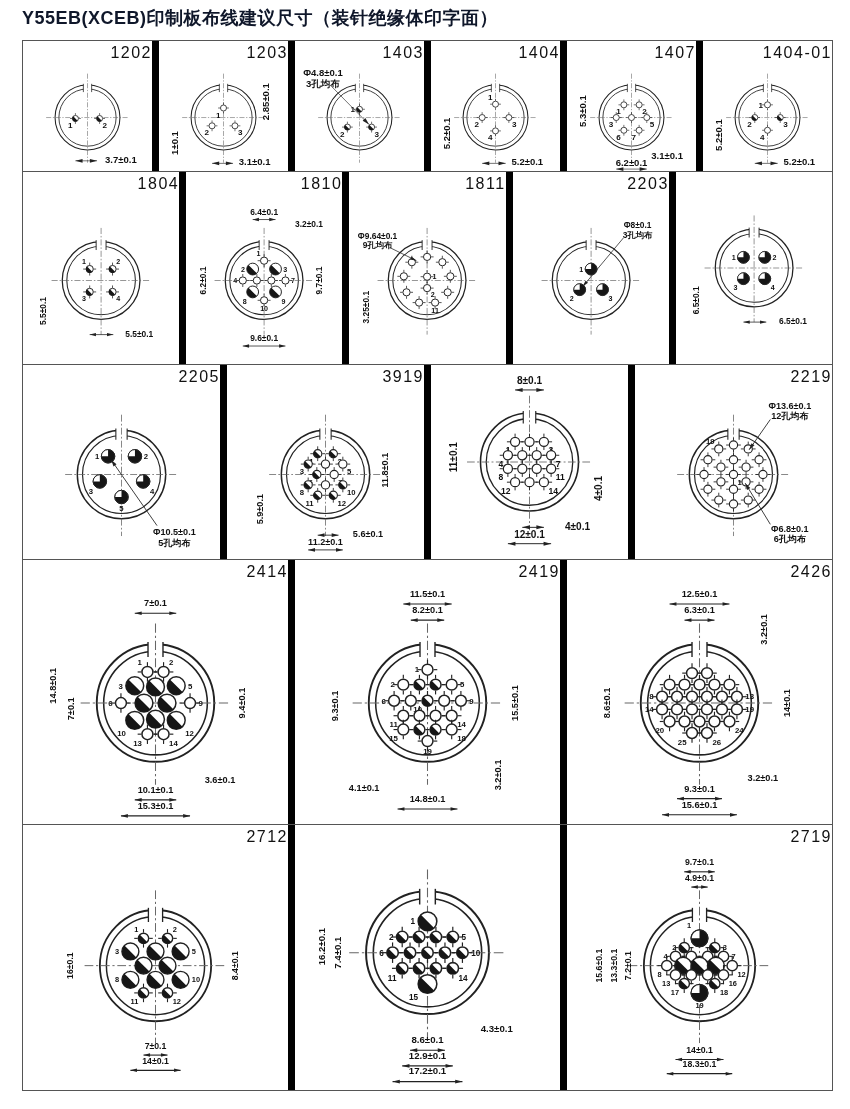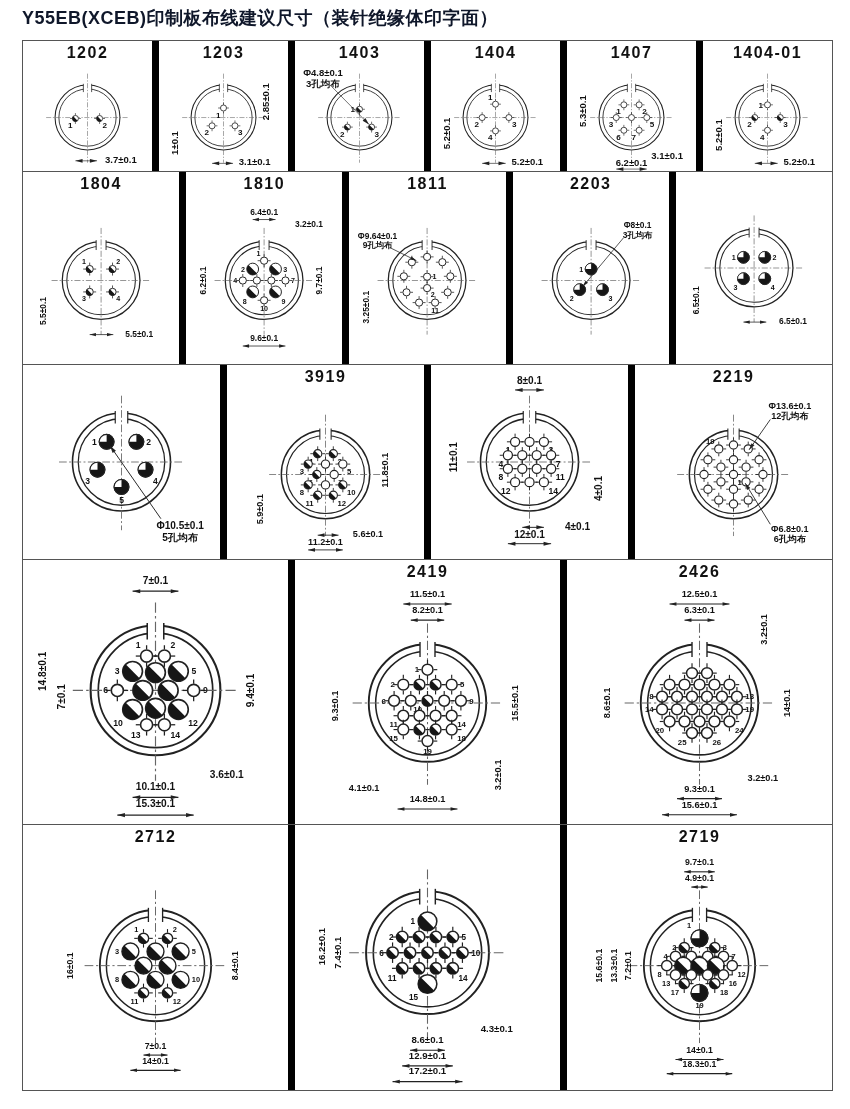--- a/index.html
+++ b/index.html
@@ -16,21 +16,21 @@
     border:1.5px solid #555;box-sizing:border-box;background:#fff;
   }
   .trow{display:flex;box-sizing:border-box;border-top:1px solid #555}
   .trow:first-child{border-top:none}
   .tcell{
     flex:1;min-width:0;box-sizing:border-box;border-left:7px solid #000000;
     display:flex;flex-direction:column;overflow:hidden;
   }
   .tcell:first-child{border-left:none}
   .model{
-    text-align:center;font-size:16px;font-weight:bold;color:#111;
+    text-align:right;font-size:16px;font-weight:normal;color:#111;
     padding-top:3px;height:22px;letter-spacing:1.5px;flex:0 0 auto;
   }
   svg.diag{flex:1 1 auto;width:100%;min-height:0;display:block;font-family:inherit}
 </style>
 </head>
 <body>
 
 <div class="page-title">Y55EB(XCEB)印制板布线建议尺寸（装针绝缘体印字面）</div>
 <div id="spec-table">
     <div class="trow" style="height: 130px;">
@@ -527,20 +527,21 @@
           <text x="-1.45" y="0.85" font-size="0.22" font-weight="bold" text-anchor="middle" fill="#111" transform="rotate(-90 -1.45 0.85)">6.5±0.1</text>
           <text x="1.02" y="1.48" font-size="0.22" font-weight="bold" text-anchor="middle" fill="#111">6.5±0.1</text>
           <line x1="-0.28" y1="1.42" x2="0.32" y2="1.42" stroke="#222" stroke-width="0.02"></line>
           <path d="M 0.32 1.42 L 0.155 1.464 L 0.155 1.376 Z" fill="#222"></path>
           <path d="M -0.28 1.42 L -0.11500000000000002 1.376 L -0.11500000000000002 1.464 Z" fill="#222"></path>
         </svg>
       </div>
     </div>
     <div class="trow" style="height: 195px;">
       <div class="tcell">
+        <div class="model">2205</div>
         <svg viewBox="-2.05 -1.95 4.1 3.9" class="diag">
           <circle cx="0" cy="0" r="1.02" fill="none" stroke="#222" stroke-width="0.033"></circle>
           <circle cx="0" cy="0" r="0.9" fill="none" stroke="#222" stroke-width="0.027"></circle>
           <rect x="-0.13" y="-1.15" width="0.26" height="0.36" fill="#fff"></rect>
           <line x1="-0.13" y1="-1.06" x2="-0.13" y2="-0.8" stroke="#222" stroke-width="0.024"></line>
           <line x1="0.13" y1="-1.06" x2="0.13" y2="-0.8" stroke="#222" stroke-width="0.024"></line>
           <line x1="-1.3" y1="0" x2="1.3" y2="0" stroke="#666" stroke-width="0.018" stroke-dasharray="0.16 0.05 0.04 0.05"></line>
           <line x1="0" y1="-1.38" x2="0" y2="1.42" stroke="#666" stroke-width="0.018" stroke-dasharray="0.16 0.05 0.04 0.05"></line>
           <circle cx="-0.31" cy="-0.42" r="0.155" fill="#161616" stroke="#222" stroke-width="0.02"></circle>
           <path d="M -0.31 -0.42 L -0.46499999999999997 -0.42 A 0.155 0.155 0 0 1 -0.31 -0.575 Z" fill="#fff"></path>
@@ -884,20 +885,21 @@
           <path d="M 0.36 -0.57 L 0.41591257857542446 -0.7231144459450085 L 0.48472805989902384 -0.674943609018489 Z" fill="#222"></path>
           <text x="1.3" y="1.32" font-size="0.21" font-weight="bold" text-anchor="middle" fill="#111">Φ6.8±0.1</text>
           <text x="1.3" y="1.5615" font-size="0.21" font-weight="bold" text-anchor="middle" fill="#111">6孔均布</text>
           <line x1="0.85" y1="1.15" x2="0.27" y2="0.2" stroke="#222" stroke-width="0.02"></line>
           <path d="M 0.27 0.2 L 0.3879182935284604 0.31254121934356255 L 0.3162239710631565 0.3563124899013271 Z" fill="#222"></path>
         </svg>
       </div>
     </div>
     <div class="trow" style="height: 265px;">
       <div class="tcell">
+        <div class="model">2414</div>
         <svg viewBox="-2.05 -2.05 4.1 4.15" class="diag">
           <circle cx="0" cy="0" r="1.02" fill="none" stroke="#222" stroke-width="0.033"></circle>
           <circle cx="0" cy="0" r="0.9" fill="none" stroke="#222" stroke-width="0.027"></circle>
           <rect x="-0.13" y="-1.15" width="0.26" height="0.36" fill="#fff"></rect>
           <line x1="-0.13" y1="-1.06" x2="-0.13" y2="-0.8" stroke="#222" stroke-width="0.024"></line>
           <line x1="0.13" y1="-1.06" x2="0.13" y2="-0.8" stroke="#222" stroke-width="0.024"></line>
           <line x1="-1.3" y1="0" x2="1.3" y2="0" stroke="#666" stroke-width="0.018" stroke-dasharray="0.16 0.05 0.04 0.05"></line>
           <line x1="0" y1="-1.38" x2="0" y2="1.42" stroke="#666" stroke-width="0.018" stroke-dasharray="0.16 0.05 0.04 0.05"></line>
           <circle cx="-0.14" cy="-0.54" r="0.095" fill="#fff" stroke="#222" stroke-width="0.026"></circle>
           <line x1="-0.03500000000000002" y1="-0.54" x2="0.02999999999999997" y2="-0.54" stroke="#222" stroke-width="0.02"></line>

